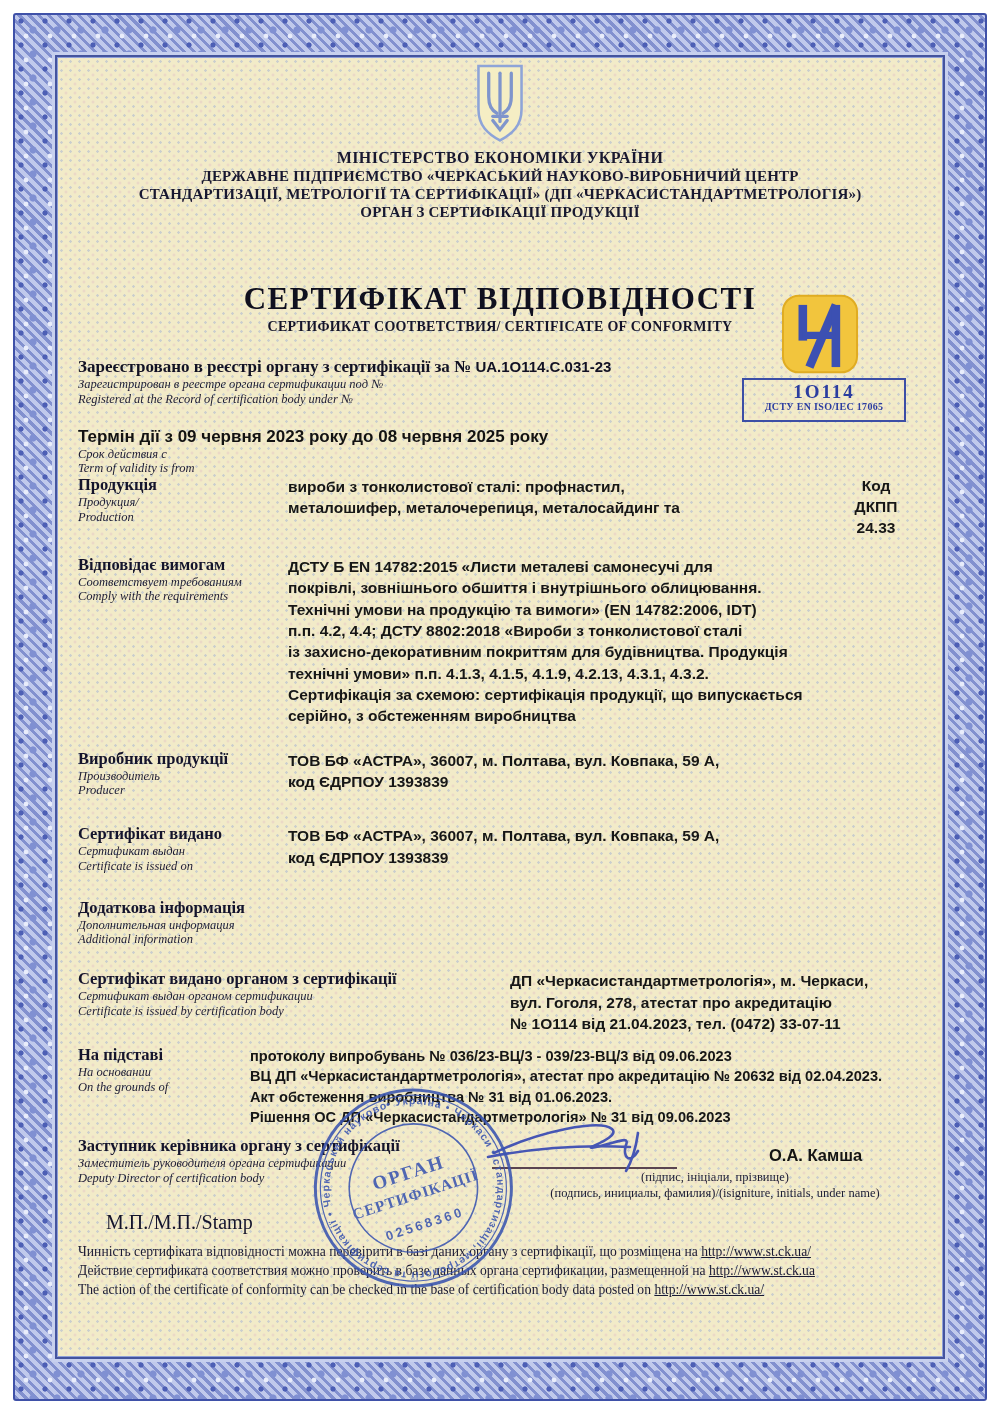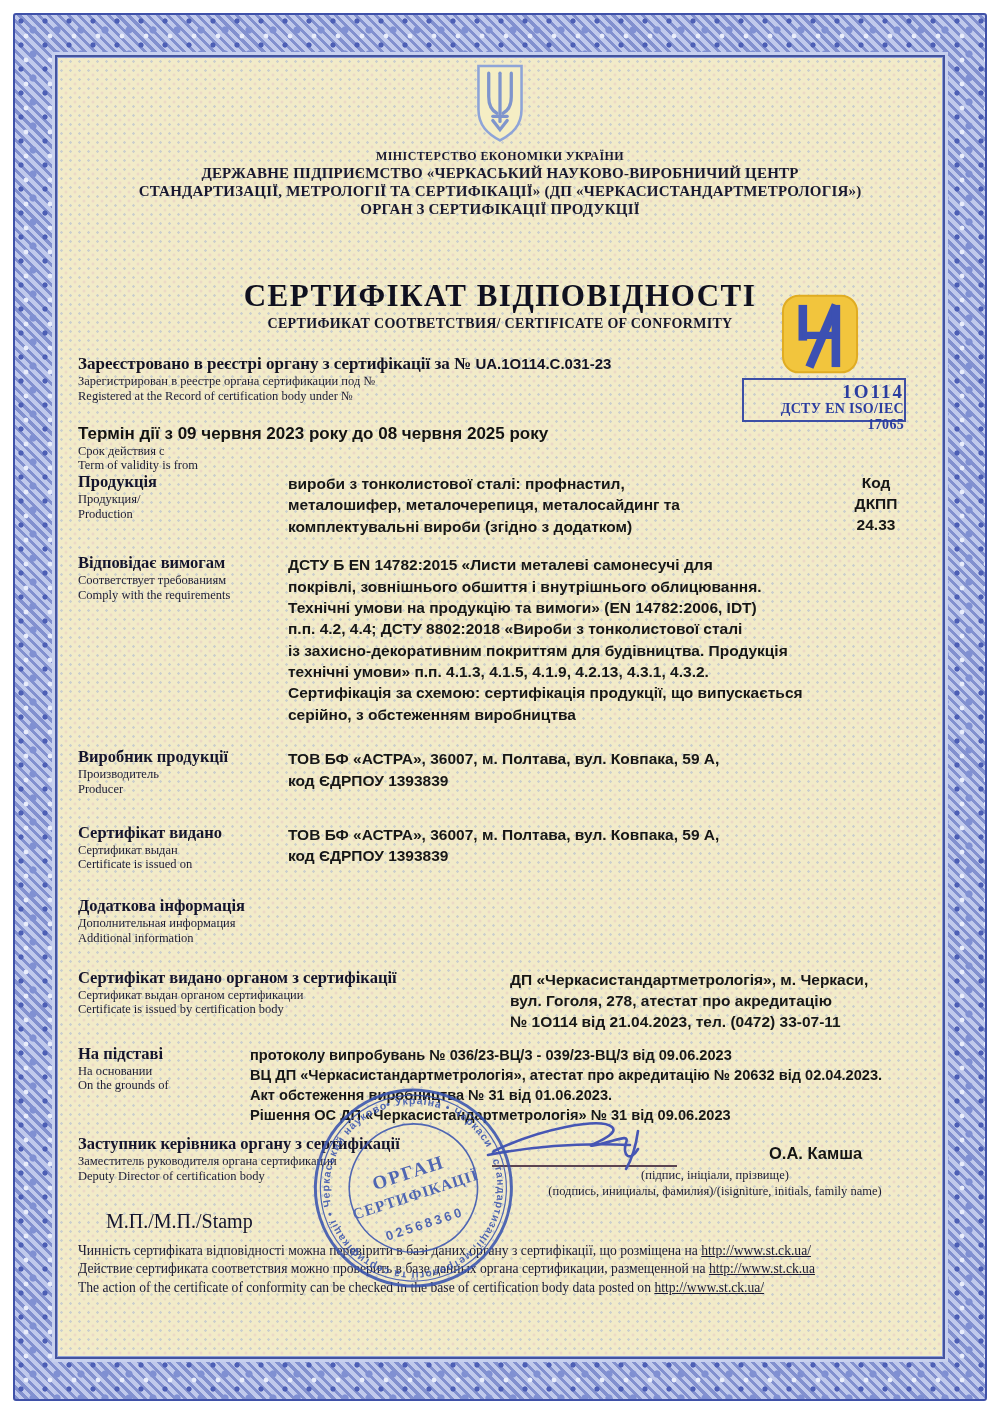--- a/index.html
+++ b/index.html
@@ -28,29 +28,29 @@
     background-image:
       radial-gradient(circle, rgba(140,160,215,.38) 1px, transparent 1.5px),
       radial-gradient(circle, rgba(215,160,195,.30) 1px, transparent 1.5px);
     background-size:9px 9px; background-position:0 0,4.5px 4.5px;
     border:2px solid #44549e;
     box-shadow:0 0 0 3px #c7d0ee, inset 0 0 0 1px #8fa0d8;
     padding:6px 21px 0 21px;
   }
   .center { text-align:center; }
   .coat-wrap { height:82px; display:flex; justify-content:center; }
-  .hdr-line1 { font-weight:bold; font-size:12px; letter-spacing:.4px; color:#181830; margin-top:4px; }
+  .hdr-line1 { font-weight:bold; font-size:16px; letter-spacing:.4px; color:#181830; margin-top:4px; }
   .hdr-line  { font-weight:bold; font-size:15px; letter-spacing:.2px; color:#181830; line-height:1.2; }
   .title { margin-top:60px; font-weight:bold; font-size:31px; letter-spacing:1.5px; color:#10101f; }
   .subtitle { font-weight:bold; font-size:14px; letter-spacing:.3px; color:#14142a; margin-top:2px; }
 
   .reg-block { margin-top:22px; }
   .reg-main { font-weight:bold; font-size:17px; color:#121224; }
   .reg-main .num { font-family:"Liberation Sans", sans-serif; font-size:15px; }
-  .tiny { font-size:12.5px; line-height:1.18; color:#1c1c34; }
+  .tiny { font-size:12.5px; line-height:1.18; color:#1c1c34;font-style:italic; }
 
   .term-block { margin-top:20px; }
   .term-main { font-family:"Liberation Sans", sans-serif; font-weight:bold; font-size:17px; color:#121212; }
 
   .row { display:flex; align-items:flex-start; }
   .lbl { width:210px; flex:0 0 auto; }
   .lbl-uk { font-weight:bold; font-size:16.5px; color:#14142c; line-height:1.15; }
   .val { font-family:"Liberation Sans", sans-serif; font-weight:bold; font-size:15.5px;
          line-height:1.38; color:#161616; flex:1 1 auto; }
   .val div { white-space:nowrap; }
@@ -72,24 +72,24 @@
   .sig-name { font-family:"Liberation Sans", sans-serif; font-weight:bold; font-size:16.5px;
               color:#141414; margin-left:92px; padding-bottom:4px; }
   .sig-cap { text-align:center; font-size:12.5px; color:#1c1c34; line-height:1.3; padding-left:30px; }
 
   .footer { margin-top:9px; font-size:13.6px; line-height:1.38; color:#191933; }
   .footer .lnk { text-decoration:underline; }
 
   .logo-abs { position:absolute; left:780px; top:293px; }
   .logo-box {
     position:absolute; left:742px; top:378px; width:164px; height:44px;
-    border:2px solid #3c4ea6; text-align:right; color:#2b3da0; padding-top:2px;
+    border:2px solid #3c4ea6; text-align:center; color:#2b3da0; padding-top:2px;
   }
   .logo-box .code { font-weight:bold; font-size:19px; letter-spacing:2px; line-height:1; }
-  .logo-box .std { font-weight:bold; font-size:14px; letter-spacing:.3px; }
+  .logo-box .std { font-weight:bold; font-size:10px; letter-spacing:.3px; }
 
   .stamp-abs { position:absolute; left:308px; top:1082px; opacity:.88; transform:rotate(-18deg); }
 </style>
 </head>
 <body>
 
 <div class="page">
   <div class="border-band"></div>
 
   <div class="inner-panel">
@@ -129,21 +129,20 @@
 
     <div class="row" style="">
       <div class="lbl">
         <div class="lbl-uk">Продукція</div>
         <div class="tiny">Продукция/</div>
         <div class="tiny">Production</div>
       </div>
       <div class="val">
           <div>вироби з тонколистової сталі: профнастил,</div>
           <div>металошифер, металочерепиця, металосайдинг та</div>
-          <div>комплектувальні вироби (згідно з додатком)</div>
         </div>
       <div class="code-col">
           <div>Код</div>
           <div>ДКПП</div>
           <div>24.33</div>
         </div>
     </div>
 
     <div class="row" style="margin-top:17px;">
       <div class="lbl">
@@ -236,21 +235,21 @@
               <g fill="none" stroke="#4656b4" stroke-width="2.6" stroke-linecap="round">
                 <path d="M14,40 C60,18 120,6 132,16 C142,25 96,38 116,34 C136,30 150,22 146,32 C142,44 150,52 158,38"></path>
                 <path d="M8,44 C60,34 110,32 150,34"></path>
                 <path d="M158,20 C156,34 152,48 146,58"></path>
               </g>
             </svg>
           </div>
           <div class="sig-name">О.А. Камша</div>
         </div>
         <div class="sig-cap">(підпис, ініціали, прізвище)</div>
-        <div class="sig-cap">(подпись, инициалы, фамилия)/(isigniture, initials, family name)</div>
+        <div class="sig-cap">(подпись, инициалы, фамилия)/(isigniture, initials, under name)</div>
       </div>
     </div>
 
     <div class="footer">
       <div><span>Чинність сертифіката відповідності можна перевірити в базі даних органу з сертифікації, що розміщена на </span><span class="lnk">http://www.st.ck.ua/</span></div>
       <div><span>Действие сертификата соответствия можно проверить в базе данных органа сертификации, размещенной на  </span><span class="lnk">http://www.st.ck.ua</span></div>
       <div><span>The action of the certificate of conformity can be checked in the base of certification body data posted on </span><span class="lnk">http://www.st.ck.ua/</span></div>
     </div>
   </div>
 

